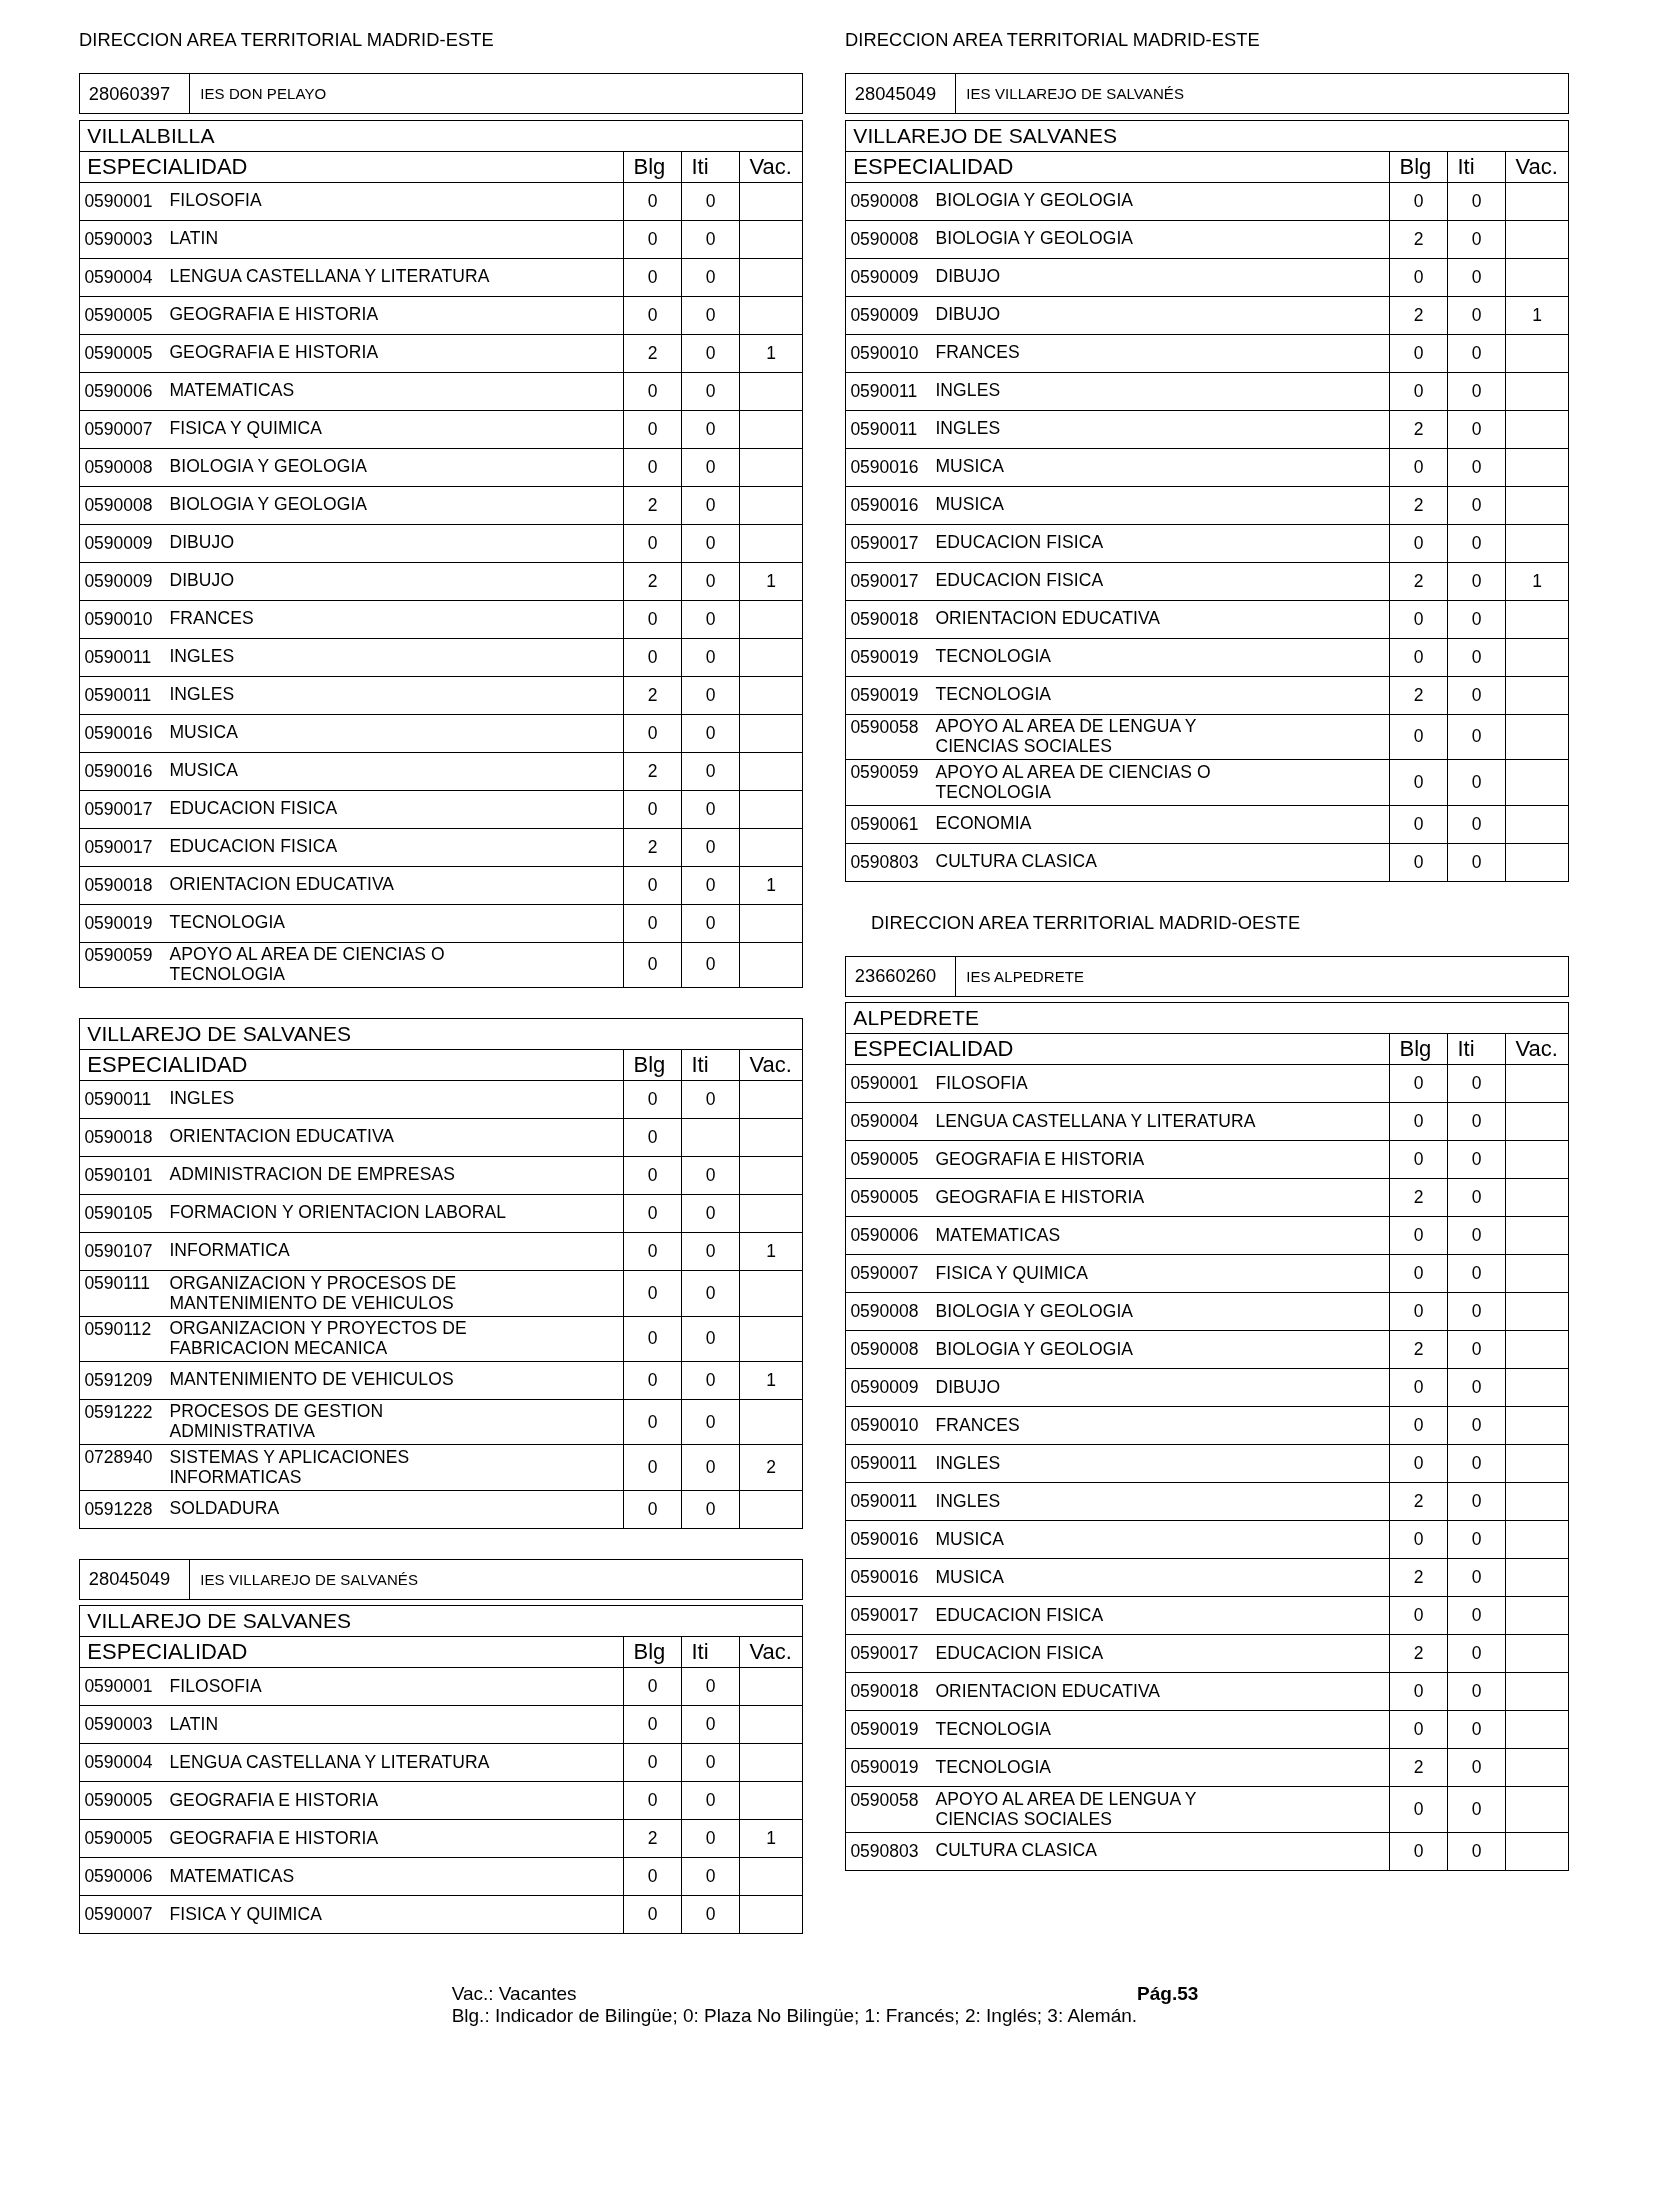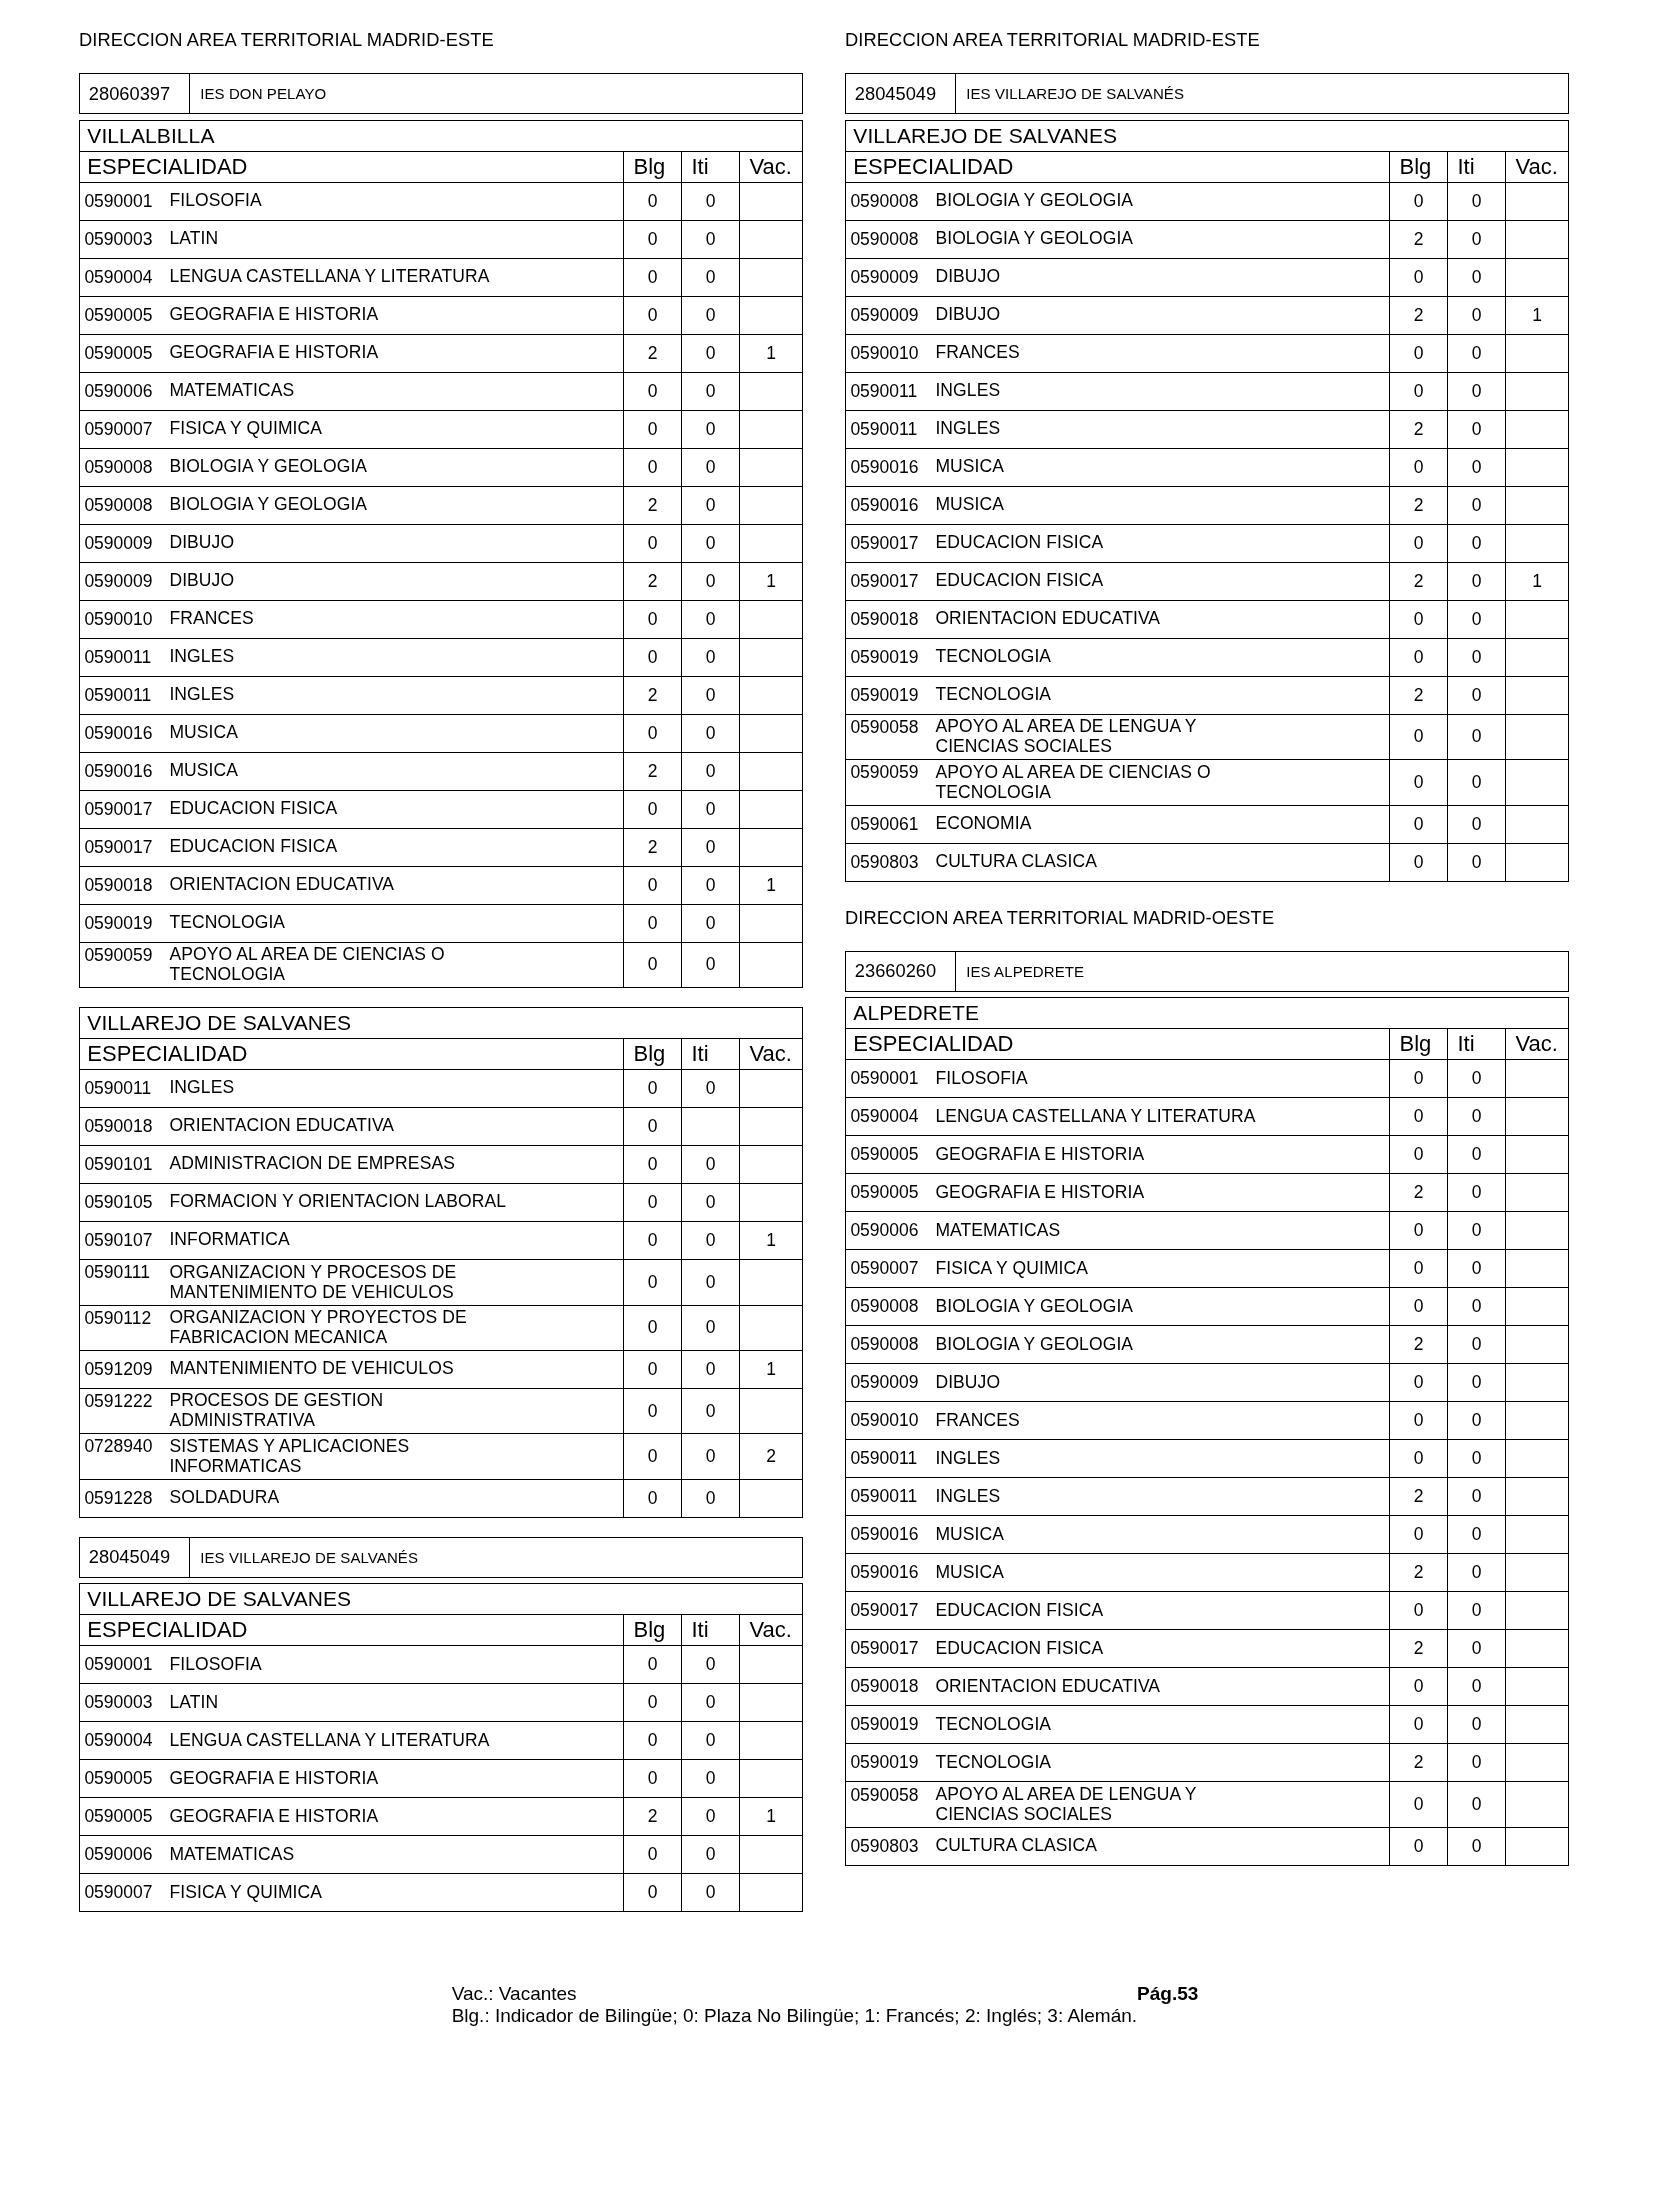--- a/index.html
+++ b/index.html
@@ -17,23 +17,23 @@
   .col { position: absolute; top: 29px; width: 756px; }
   .col-left  { left: 79px; }
   .col-right { left: 845px; }
 
   .area-header {
     font-size: 18.3px;
     line-height: 22px;
     margin: 0 0 22px 0;
     letter-spacing: 0.1px;
   }
-  .area-header.mt { margin-top: 25px; }
-
-  .school-block { margin-bottom: 19px; border-radius: 29px; }
+  .area-header.mt { margin-top: 25px; margin-left: 26px; }
+
+  .school-block { margin-bottom: 30px; border-radius: 29px; }
 
   .school-header {
     display: flex;
     align-items: stretch;
     border: 1.5px solid #000;
     height: 41px;
     width: 724px;
   }
   .school-code {
     flex: 0 0 110px;

